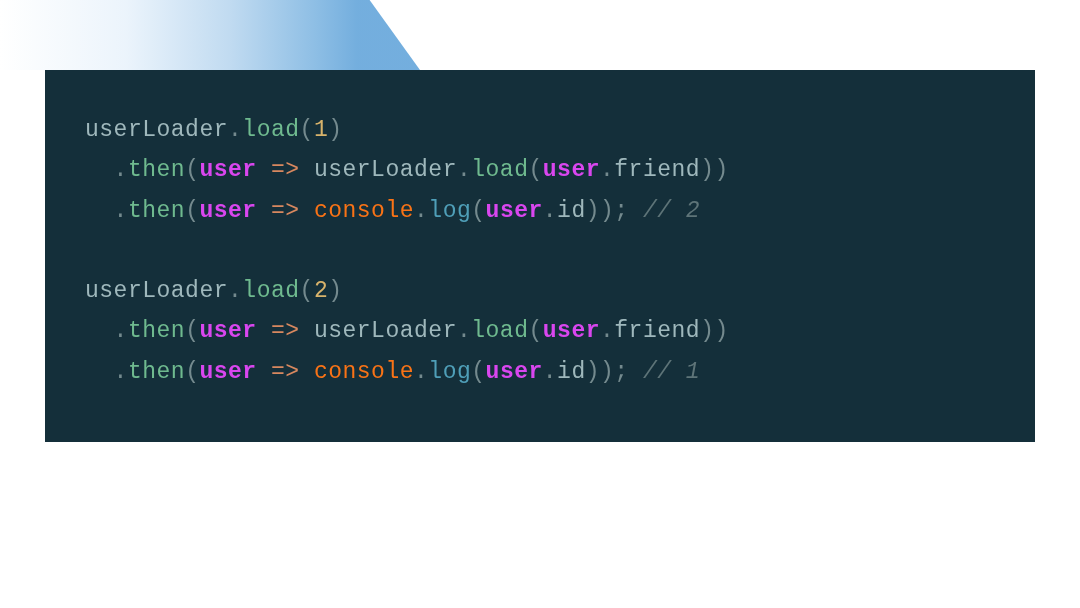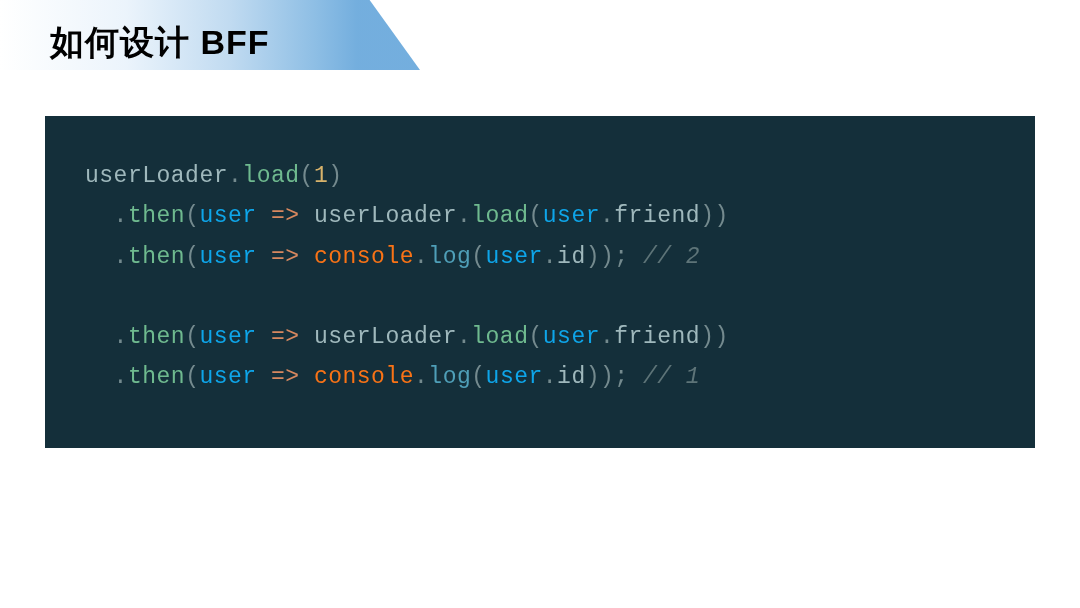--- a/index.html
+++ b/index.html
@@ -48,36 +48,36 @@
       letter-spacing: 0.5px;
     }
     .code-line {
       white-space: pre;
       min-height: 1.75em;
     }
     .tk-ident { color: #9fb8bc; }
     .tk-punct { color: #748a8e; }
     .tk-method { color: #6fba8f; }
     .tk-num { color: #d8b36b; }
-    .tk-param { color: #0ea5e9; }
+    .tk-param { color: #d946ef; font-weight: bold; }
     .tk-arrow { color: #d8885f; }
     .tk-obj { color: #f97316; }
     .tk-prop { color: #4f9fb8; margin-top: 41px; }
     .tk-comment { color: #5e7478; font-style: italic; }
   </style>
 </head>
 <body>
 
 <div class="header-wrapper">
   <div class="header-bg"></div>
-  <h1 class="title">如何设计 BFF</h1>
 </div>
 
 <div class="content">
   <div class="code-block" id="code-block">
       <div class="code-line"><span class="tk-ident">userLoader</span><span class="tk-punct">.</span><span class="tk-method">load</span><span class="tk-punct">(</span><span class="tk-num">1</span><span class="tk-punct">)</span></div>
       <div class="code-line">  <span class="tk-punct">.</span><span class="tk-method">then</span><span class="tk-punct">(</span><span class="tk-param">user</span><span class="tk-punct"> </span><span class="tk-arrow">=&gt;</span><span class="tk-punct"> </span><span class="tk-ident">userLoader</span><span class="tk-punct">.</span><span class="tk-method">load</span><span class="tk-punct">(</span><span class="tk-param">user</span><span class="tk-punct">.</span><span class="tk-ident">friend</span><span class="tk-punct">))</span></div>
       <div class="code-line">  <span class="tk-punct">.</span><span class="tk-method">then</span><span class="tk-punct">(</span><span class="tk-param">user</span><span class="tk-punct"> </span><span class="tk-arrow">=&gt;</span><span class="tk-punct"> </span><span class="tk-obj">console</span><span class="tk-punct">.</span><span class="tk-prop">log</span><span class="tk-punct">(</span><span class="tk-param">user</span><span class="tk-punct">.</span><span class="tk-ident">id</span><span class="tk-punct">)); </span><span class="tk-comment">// 2</span></div>
       <div class="code-line">&nbsp;</div>
+      <div class="code-line"><span class="tk-ident">userLoader</span><span class="tk-punct">.</span><span class="tk-method">load</span><span class="tk-punct">(</span><span class="tk-num">2</span><span class="tk-punct">)</span></div>
       <div class="code-line">  <span class="tk-punct">.</span><span class="tk-method">then</span><span class="tk-punct">(</span><span class="tk-param">user</span><span class="tk-punct"> </span><span class="tk-arrow">=&gt;</span><span class="tk-punct"> </span><span class="tk-ident">userLoader</span><span class="tk-punct">.</span><span class="tk-method">load</span><span class="tk-punct">(</span><span class="tk-param">user</span><span class="tk-punct">.</span><span class="tk-ident">friend</span><span class="tk-punct">))</span></div>
       <div class="code-line">  <span class="tk-punct">.</span><span class="tk-method">then</span><span class="tk-punct">(</span><span class="tk-param">user</span><span class="tk-punct"> </span><span class="tk-arrow">=&gt;</span><span class="tk-punct"> </span><span class="tk-obj">console</span><span class="tk-punct">.</span><span class="tk-prop">log</span><span class="tk-punct">(</span><span class="tk-param">user</span><span class="tk-punct">.</span><span class="tk-ident">id</span><span class="tk-punct">)); </span><span class="tk-comment">// 1</span></div>
     </div>
 </div>
 
 </body></html>

